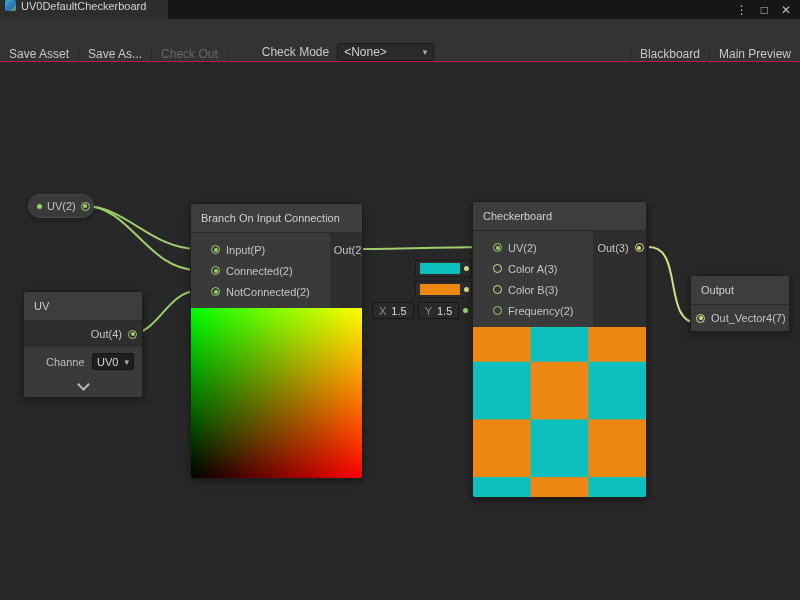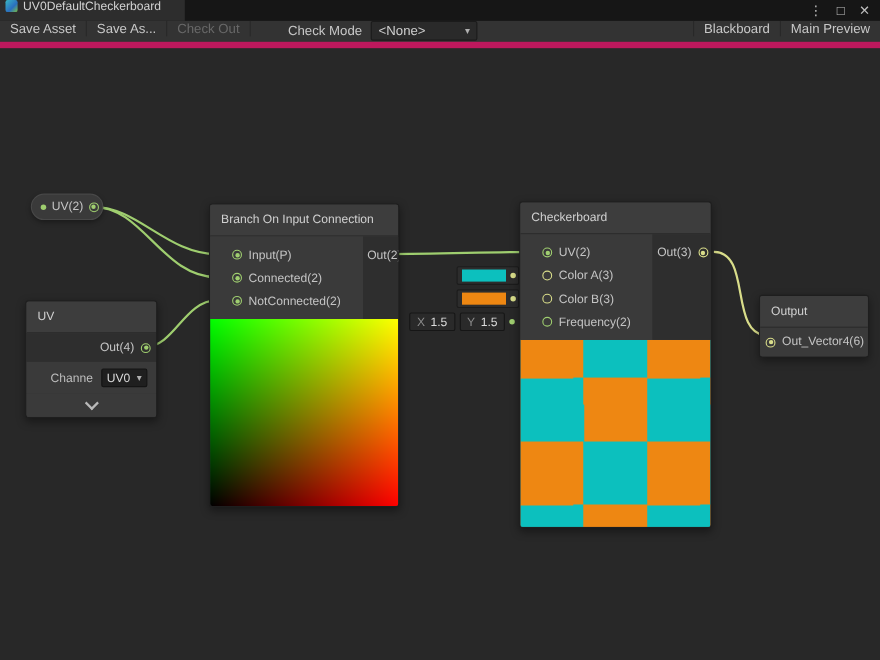--- a/index.html
+++ b/index.html
@@ -6,21 +6,21 @@
   html,body{width:800px;height:600px;background:#282828;font-family:"Liberation Sans","DejaVu Sans",sans-serif;overflow:hidden;-webkit-font-smoothing:antialiased}
 
   
   .tabstrip{height:19px;background:#161616;display:flex;align-items:stretch}
   .tab{display:flex;align-items:flex-start;gap:5px;background:#2d2d2d;padding:0 22px 0 5px;font-size:11px;color:#d2d2d2;white-space:nowrap}
   .tab-icon{width:11px;height:11px;border-radius:2px;background:linear-gradient(135deg,#39b7c3 0%,#2a6fbf 60%,#7bc043 100%);flex:none}
   .win-controls{margin-left:auto;display:flex;align-items:center;gap:13px;padding-right:9px;color:#bfbfbf;font-size:12px}
   .win-controls span{line-height:1;cursor:default}
 
   
-  .toolbar{height:25px;background:#333333;border-bottom:6px solid #be185d;display:flex;align-items:flex-start;font-size:12px;color:#c8c8c8}
+  .toolbar{height:43px;background:#333333;border-bottom:1px solid #be185d;display:flex;align-items:flex-end;font-size:12px;color:#c8c8c8}
   .tbtn{display:flex;align-items:center;padding:0 9px;border-right:1px solid #282828;cursor:default;white-space:nowrap}
   .tbtn.disabled{color:#686868}
   .cm-group{display:flex;align-items:center;margin-left:26px}
   .cm-label{padding:0 8px;white-space:nowrap}
   .dropdown{display:flex;align-items:center;justify-content:space-between;background:#2a2a2a;border:1px solid #1b1b1b;border-radius:2px;height:18px;padding:0 6px;width:97px;align-self:center;color:#cfcfcf}
   .dd-arrow{font-size:9px;color:#b0b0b0;margin-left:6px}
   .right-group{margin-left:auto;display:flex}
   .right-group .tbtn{border-right:none;border-left:1px solid #282828}
 
   
@@ -58,21 +58,21 @@
   .uv-out-row{background:#2e2e2e;height:26px;display:flex;align-items:center;justify-content:flex-end;gap:6px;padding:0 5px;font-size:11px}
   .ctl-section{padding:6px 22px;display:flex;align-items:center;gap:4px;font-size:11px;background:#3a3a3a}
   .ctl-label{width:42px;overflow:hidden;white-space:nowrap;color:#bdbdbd;flex:none}
   .node-dd{flex:1;height:17px;background:#1f1f1f;border:1px solid #141414;border-radius:2px;display:flex;align-items:center;justify-content:space-between;padding:0 4px;font-size:11px;color:#d8d8d8}
   .expander{height:21px;display:flex;align-items:center;justify-content:center;background:#3a3a3a}
   .chev{width:9px;height:9px;border-left:2px solid #b9b9b9;border-bottom:2px solid #b9b9b9;transform:rotate(-45deg);margin-top:-4px}
 
   #node-checker{left:472px;top:139px;width:175px}
   #node-checker .out-col{width:68px}
 
-  #node-output{left:690px;top:224px;width:100px}
+  #node-output{left:690px;top:213px;width:100px}
   #node-output .prow{height:26px;padding:0 5px;background:#3a3a3a}
 
   
   .ext-widget{position:absolute;display:flex;align-items:center;gap:4px;height:17px;font-size:11px}
   .boxed{background:#2d2d2d;border:1px solid #1c1c1c;border-radius:2px;padding:0 4px}
   .color-rect{width:40px;height:11px;background:var(--bg,#888);flex:none}
   .stub{width:5px;height:5px;border-radius:50%;flex:none}
   .stub.green{background:#9fce6f}
   .stub.yellow{background:#d9dd8a}
   .numfield{display:flex;gap:5px;align-items:center;background:#2a2a2a;border:1px solid #161616;border-radius:2px;height:17px;padding:0 6px}
@@ -225,17 +225,17 @@
         </div>
       </div>
     </div>
     <div class="preview checker-preview" style="--ca: #0CC0BE; --cb: #EE8712;"></div>
   </div>
 
   <div class="node" id="node-output">
     <div class="node-title">Output</div>
     <div class="prow">
       <span class="port yellow connected"></span>
-      <span class="plabel">Out_Vector4(6)</span>
+      <span class="plabel">Out_Vector4(7)</span>
     </div>
   </div>
 
 </div>
 
 </body></html>

